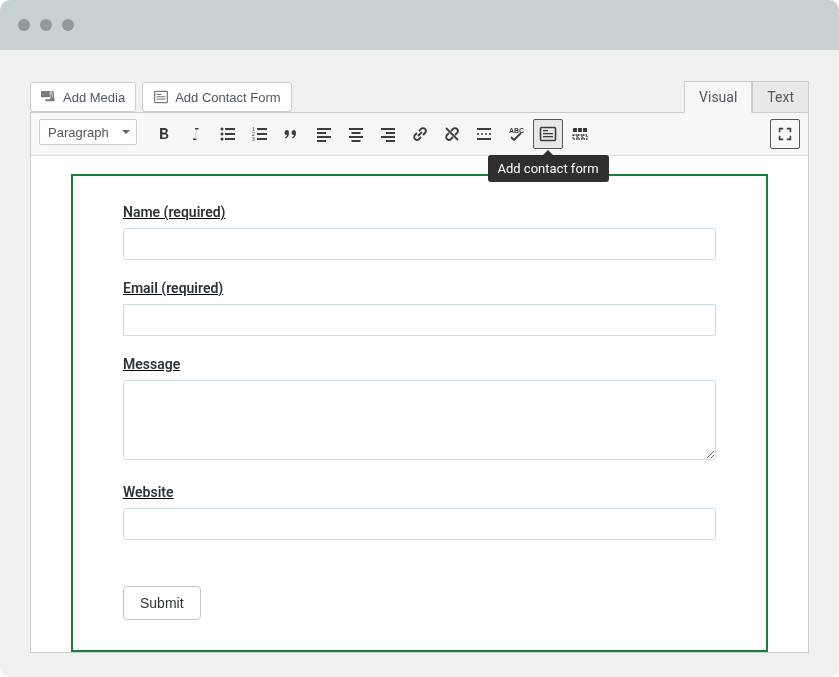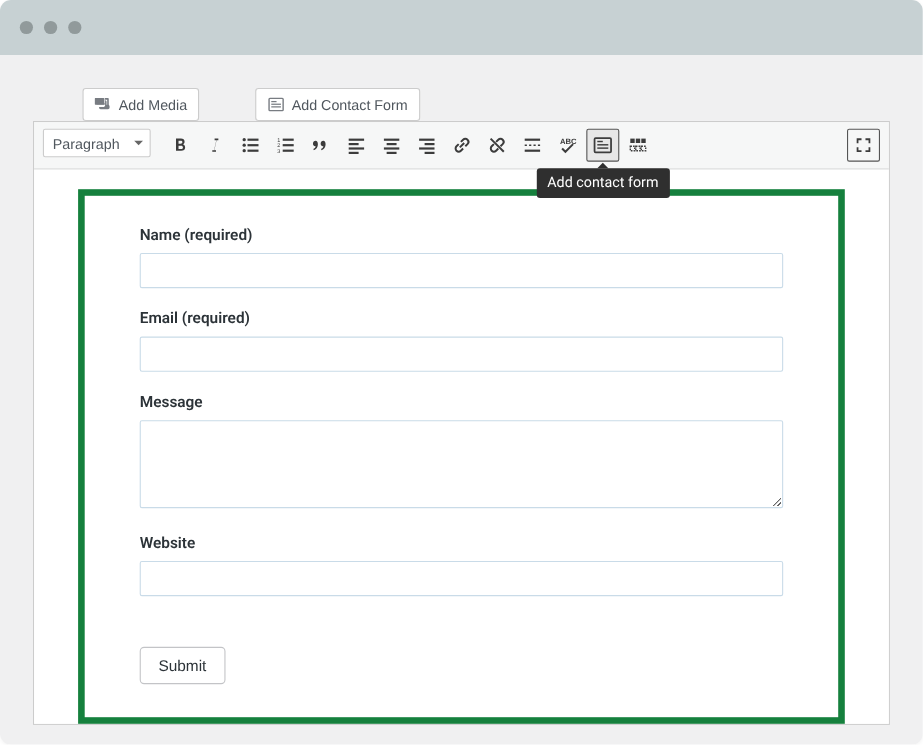--- a/index.html
+++ b/index.html
@@ -52,21 +52,20 @@
     align-items: center;
     gap: 6px;
     background: #fff;
     border: 1px solid #ccc;
     border-radius: 3px;
     padding: 5px 10px;
     font-size: 13px;
     color: #50575e;
     cursor: pointer;
     height: 30px;
-    margin-left: 45px;
   }
   .btn svg { display: block; }
   .tabs {
     display: flex;
   }
   .tab {
     padding: 7px 14px;
     font-size: 14px;
     color: #50575e;
     cursor: pointer;
@@ -173,22 +172,23 @@
     transform: translateX(-50%);
     border-left: 5px solid transparent;
     border-right: 5px solid transparent;
     border-bottom: 5px solid #2f2f2f;
   }
   .editor-area {
     background: #fff;
     padding: 18px 40px 0 40px;
   }
   .form-card {
-    border: 6px solid #15803d;
+    border: 2px solid #15803d;
     padding: 28px 50px 30px 50px;
+    text-decoration: underline;
   }
   .form-field { margin-bottom: 20px; }
   .form-label {
     display: block;
     font-size: 14px;
     font-weight: 600;
     color: #2c3338;
     margin-bottom: 8px;
   }
   .text-input {
@@ -249,20 +249,24 @@
           <svg width="16" height="16" viewBox="0 0 20 20">
               <rect x="2" y="3" width="16" height="14" rx="1" fill="none" stroke="#787c82" stroke-width="1.6"></rect>
               <rect x="4.5" y="6" width="6" height="1.4" fill="#787c82"></rect>
               <rect x="4.5" y="9" width="11" height="1.4" fill="#787c82"></rect>
               <rect x="4.5" y="12" width="11" height="1.4" fill="#787c82"></rect>
             </svg>
           <span>Add Contact Form</span>
         </button>
       </div>
 
+      <div class="tabs">
+        <div class="tab active">Visual</div>
+        <div class="tab">Text</div>
+      </div>
     </div>
 
     <div class="editor-shell">
       <div class="toolbar">
         <div class="select-wrap">
           <select class="format-select">
             <option>Paragraph</option>
           </select>
         </div>
 

